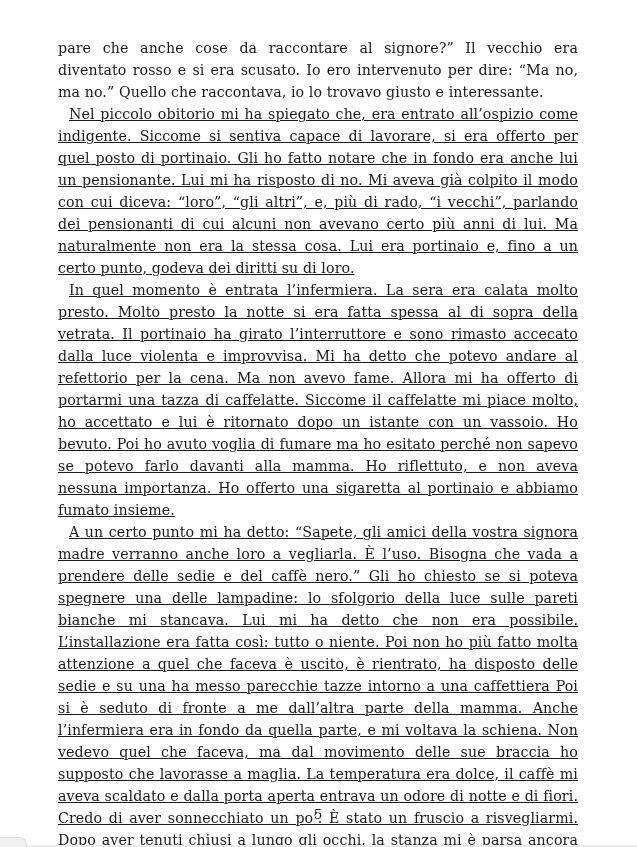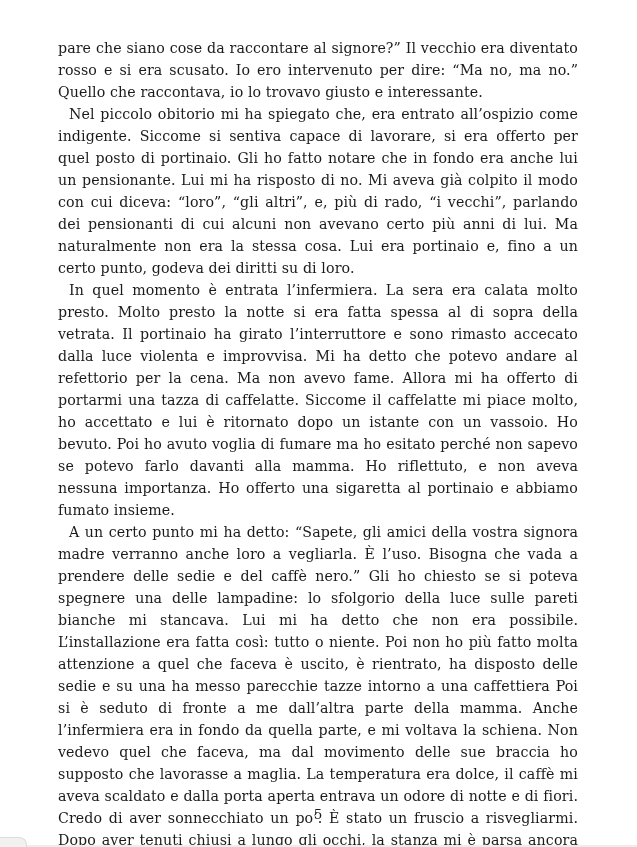--- a/index.html
+++ b/index.html
@@ -31,20 +31,21 @@
     line-height: 22px;
     text-align: justify;
     letter-spacing: 0.1px;
   }
   .text-block p {
     margin: 0;
     text-indent: 0;
   }
   .text-block p.indent {
     text-indent: 11px;
+    text-decoration: underline;
   }
   .page-number {
     position: absolute;
     left: 58px;
     top: 805px;
     width: 520px;
     text-align: center;
     color: #1b1b1b;
     font-size: 13.5px;
     line-height: 18px;
@@ -68,21 +69,21 @@
     border-right: 1px solid #dcdcdc;
     border-top-right-radius: 8px;
   }
 </style>
 </head>
 <body>
 
 <div class="page">
 
   <div class="text-block">
-    <p>pare che siano cose da raccontare al signore?” Il vecchio era diventato rosso e si era scusato. Io ero intervenuto per dire: “Ma no, ma no.” Quello che raccontava, io lo trovavo giusto e interessante.</p>
+    <p>pare che anche cose da raccontare al signore?” Il vecchio era diventato rosso e si era scusato. Io ero intervenuto per dire: “Ma no, ma no.” Quello che raccontava, io lo trovavo giusto e interessante.</p>
     <p class="indent">Nel piccolo obitorio mi ha spiegato che, era entrato all’ospizio come indigente. Siccome si sentiva capace di lavorare, si era offerto per quel posto di portinaio. Gli ho fatto notare che in fondo era anche lui un pensionante. Lui mi ha risposto di no. Mi aveva già colpito il modo con cui diceva: “loro”, “gli altri”, e, più di rado, “i vecchi”, parlando dei pensionanti di cui alcuni non avevano certo più anni di lui. Ma naturalmente non era la stessa cosa. Lui era portinaio e, fino a un certo punto, godeva dei diritti su di loro.</p>
     <p class="indent">In quel momento è entrata l’infermiera. La sera era calata molto presto. Molto presto la notte si era fatta spessa al di sopra della vetrata. Il portinaio ha girato l’interruttore e sono rimasto accecato dalla luce violenta e improvvisa. Mi ha detto che potevo andare al refettorio per la cena. Ma non avevo fame. Allora mi ha offerto di portarmi una tazza di caffelatte. Siccome il caffelatte mi piace molto, ho accettato e lui è ritornato dopo un istante con un vassoio. Ho bevuto. Poi ho avuto voglia di fumare ma ho esitato perché non sapevo se potevo farlo davanti alla mamma. Ho riflettuto, e non aveva nessuna importanza. Ho offerto una sigaretta al portinaio e abbiamo fumato insieme.</p>
     <p class="indent">A un certo punto mi ha detto: “Sapete, gli amici della vostra signora madre verranno anche loro a vegliarla. È l’uso. Bisogna che vada a prendere delle sedie e del caffè nero.” Gli ho chiesto se si poteva spegnere una delle lampadine: lo sfolgorio della luce sulle pareti bianche mi stancava. Lui mi ha detto che non era possibile. L’installazione era fatta così: tutto o niente. Poi non ho più fatto molta attenzione a quel che faceva è uscito, è rientrato, ha disposto delle sedie e su una ha messo parecchie tazze intorno a una caffettiera Poi si è seduto di fronte a me dall’altra parte della mamma. Anche l’infermiera era in fondo da quella parte, e mi voltava la schiena. Non vedevo quel che faceva, ma dal movimento delle sue braccia ho supposto che lavorasse a maglia. La temperatura era dolce, il caffè mi aveva scaldato e dalla porta aperta entrava un odore di notte e di fiori. Credo di aver sonnecchiato un po’. È stato un fruscio a risvegliarmi. Dopo aver tenuti chiusi a lungo gli occhi, la stanza mi è parsa ancora più sfolgorante di bianco. Davanti a me non c’era neppure un’ombra e ogni oggetto, ogni angolo, tutte le curve si disegnavano con una purezza che feriva lo sguardo. E in quel momento,</p>
   </div>
 
   <div class="page-number">5</div>
 
   <div class="bottom-strip"></div>
 
   <div class="corner-tab"></div>

